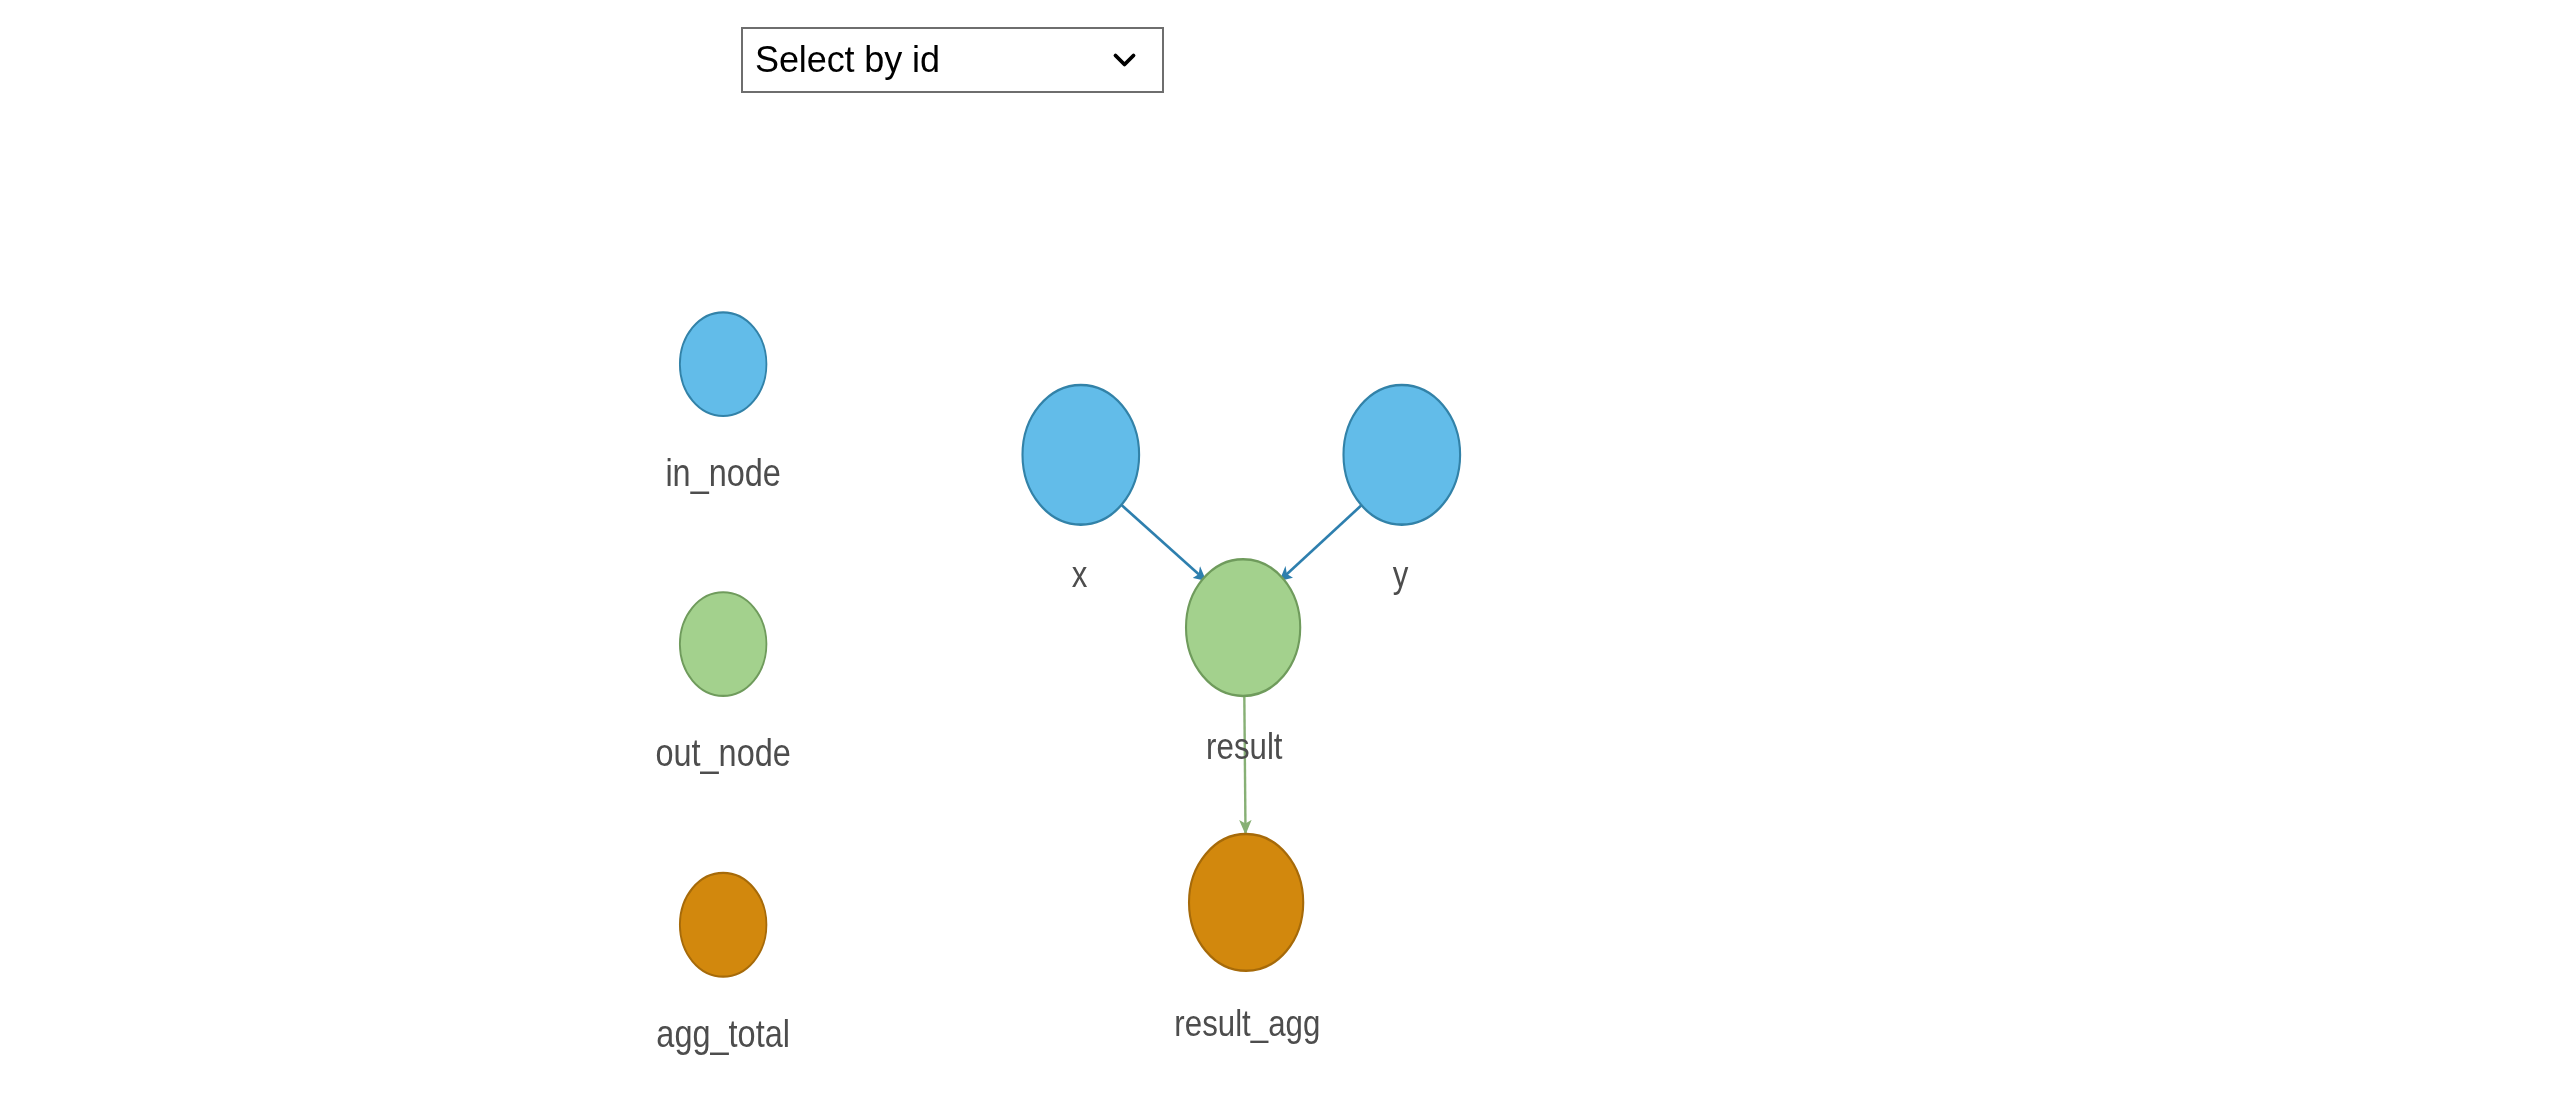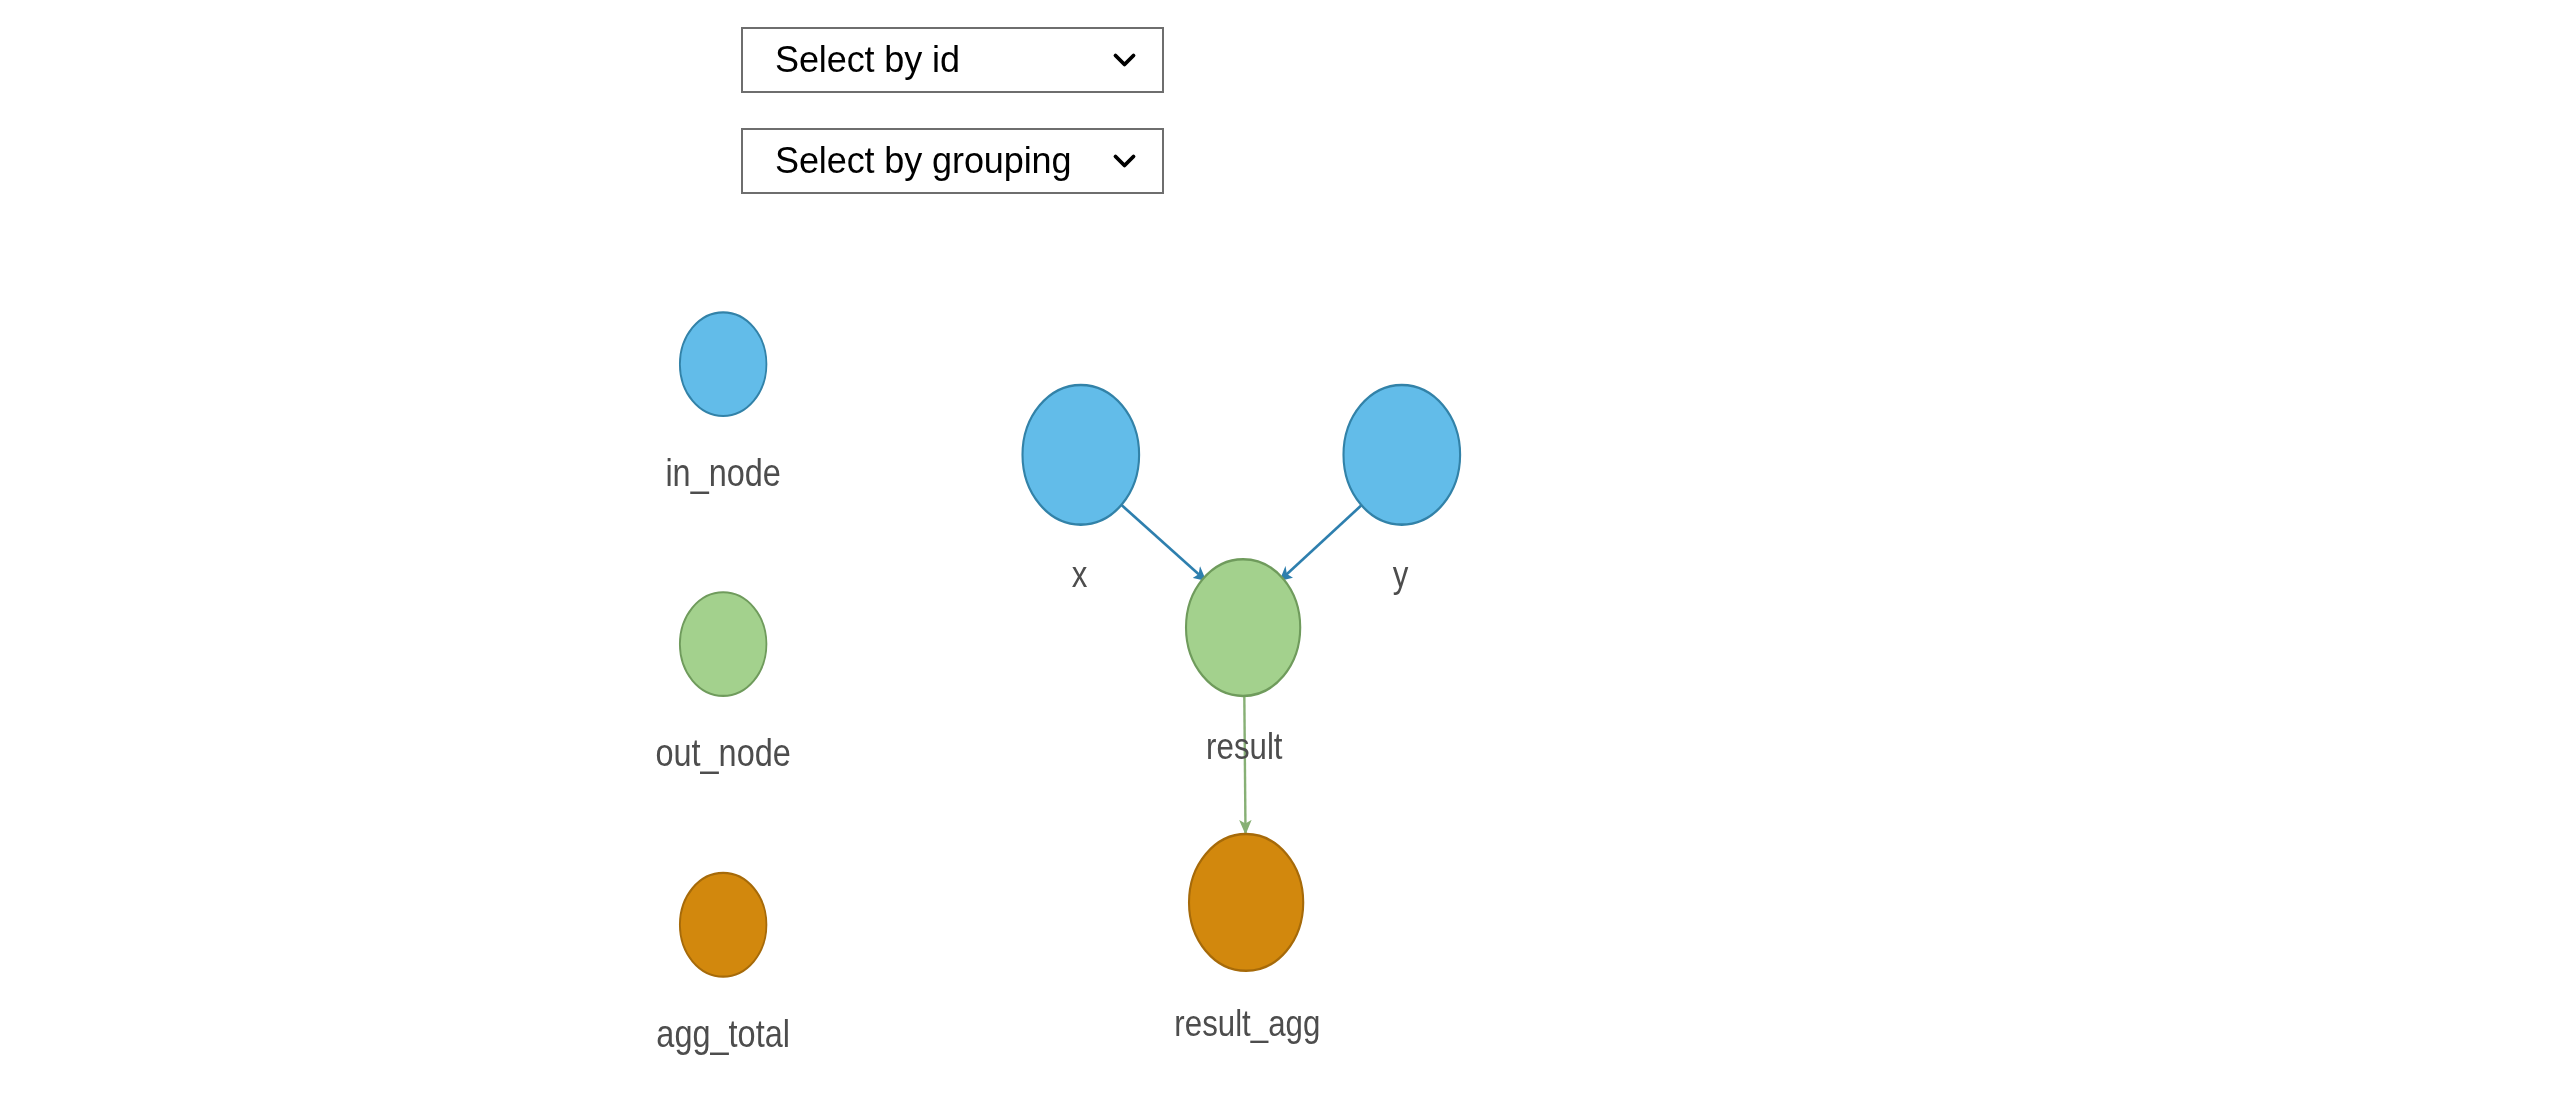--- a/index.html
+++ b/index.html
@@ -30,21 +30,21 @@
     border: 2.2px solid #6e6e6e;
     background: #ffffff;
     box-sizing: border-box;
     display: flex;
     align-items: center;
     cursor: default;
   }
   .select-label {
     font-size: 36px;
     color: #000000;
-    padding-left: 32px;
+    padding-left: 12px;
     line-height: 1;
     white-space: nowrap;
     letter-spacing: -0.1px;
   }
   .chev {
     position: absolute;
     right: 24.5px;
     top: 50%;
     transform: translateY(-50%);
     width: 27px;
@@ -89,28 +89,20 @@
 
   <div class="select-wrap">
     <span class="select-label">Select by id</span>
     <span class="chev">
       <svg viewBox="0 0 24 24" aria-hidden="true">
         <path d="M4 8 L12 16 L20 8" fill="none" stroke="#000000" stroke-width="3.4" stroke-linecap="round" stroke-linejoin="round"></path>
       </svg>
     </span>
   </div>
 
-  <div class="select-wrap">
-    <span class="select-label">Select by grouping</span>
-    <span class="chev">
-      <svg viewBox="0 0 24 24" aria-hidden="true">
-        <path d="M4 8 L12 16 L20 8" fill="none" stroke="#000000" stroke-width="3.4" stroke-linecap="round" stroke-linejoin="round"></path>
-      </svg>
-    </span>
-  </div>
 
 </div>
 
 <div class="graph-canvas">
   <svg viewBox="0 0 3580 1541" preserveAspectRatio="none">
     <defs>
       <marker id="arrow-blue" viewBox="0 0 10 10" refX="9" refY="5" markerWidth="5.2" markerHeight="5.2" orient="auto-start-reverse">
         <path d="M 0 0 L 10 5 L 0 10 L 2.4 5 z" fill="#2e7fae"></path>
       </marker>
       <marker id="arrow-green" viewBox="0 0 10 10" refX="9" refY="5" markerWidth="5.2" markerHeight="5.2" orient="auto-start-reverse">

